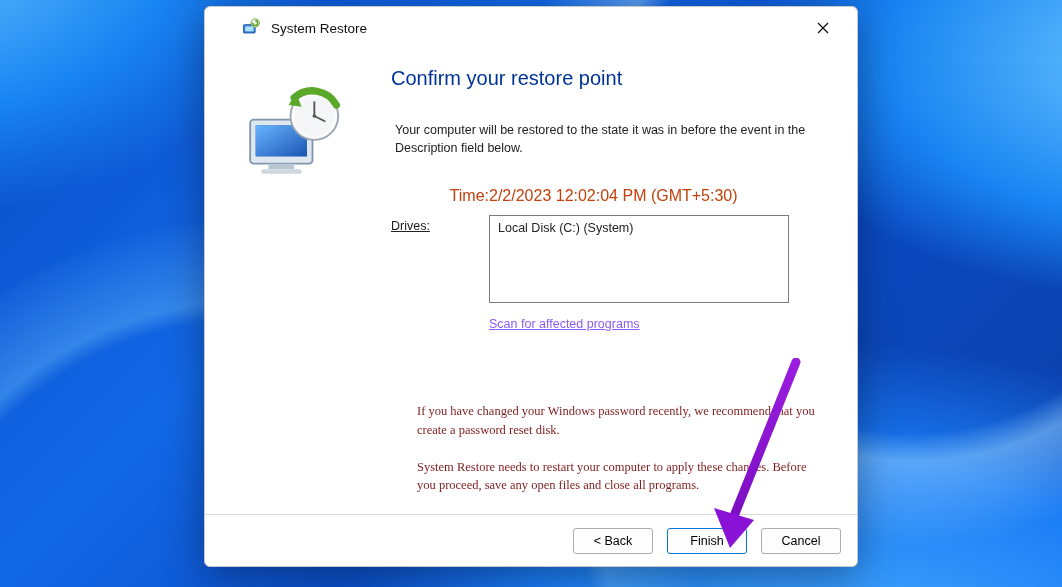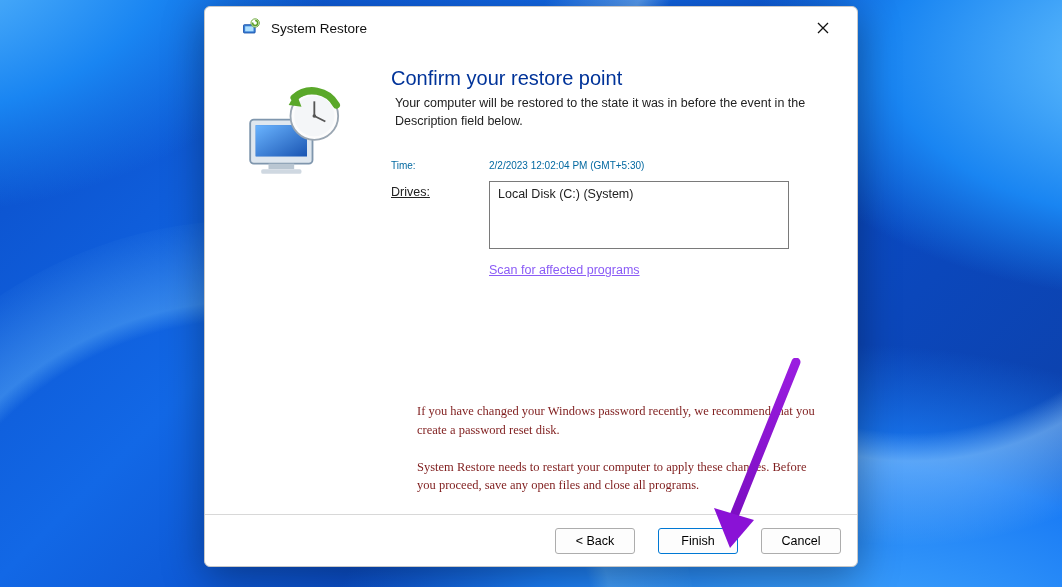--- a/index.html
+++ b/index.html
@@ -33,34 +33,34 @@
     height: 42px; display:flex; align-items:center; padding: 0 14px 0 12px; margin-left: 24px;
   }
   .titlebar .app-icon { width:20px; height:20px; margin-right:10px; }
   .titlebar .title { font-size:13.5px; color:#111; flex:1; }
   .close-btn { width:40px; height:30px; display:flex; align-items:center; justify-content:center; border-radius:4px; cursor:default; }
   .close-btn svg { width:12px; height:12px; }
   .body { flex:1; display:flex; padding: 10px 26px 0 36px; }
   .sidebar { width: 150px; padding-top: 24px; }
   .sidebar svg { width:110px; height:110px; }
   .content { flex:1; padding-top: 8px; }
-  .heading { font-size: 20px; color:#003399; font-weight:400; margin-bottom: 4px; }
+  .heading { font-size: 20px; color:#003399; font-weight:400; margin-bottom: 31px; }
   .intro { font-size:12.5px; color:#222; line-height:1.45; margin-bottom: 30px; padding-left:4px; }
-  .row { display:flex; font-size:10px; color:#0369a1; margin-bottom: 10px; }
+  .row { display:flex; font-size:16px; color:#c2410c; margin-bottom: 10px; text-align: right; }
   .row .label { width:98px; }
   .drives-row { display:flex; font-size:12.5px; color:#222; margin-bottom:4px; }
   .drives-row .label { width:98px; padding-top:4px;text-decoration:underline;}
   .drives-box {
-    width: 300px; height: 68px; border:1px solid #7a7a7a; padding:5px 8px; font-size:12.5px; color:#222;
+    width: 300px; height: 88px; border:1px solid #7a7a7a; padding:5px 8px; font-size:12.5px; color:#222;
   }
   .scan-link { display:inline-block; margin-left:98px; margin-top:10px; font-size:12.5px; color:#8b5cf6; text-decoration:underline; cursor:pointer; }
   .bottom-text { position:absolute; left:212px; right:30px; top:395px; font-size:12.5px; color:#7f1d1d; line-height:1.5;font-family:Liberation Serif, serif; }
   .bottom-text p { margin-bottom:18px; }
   .button-bar {
-    height:52px; border-top:1px solid #d8d8d8; display:flex; justify-content:flex-end; align-items:center; gap:23px; padding-right:16px;
+    height:52px; border-top:1px solid #d8d8d8; display:flex; justify-content:flex-end; align-items:center; gap:14px; padding-right:16px;
   }
   .btn {
     min-width:80px; height:26px; font-size:12.5px; background:#fdfdfd; border:1px solid #adadad; border-radius:3px;
     display:flex; align-items:center; justify-content:center; cursor:default;
   }
   .btn.primary { border:1.5px solid #0078d4; }
   
   .arrow {
     position:absolute; left:704px; top:358px; width:120px; height:210px; pointer-events:none;
   }

